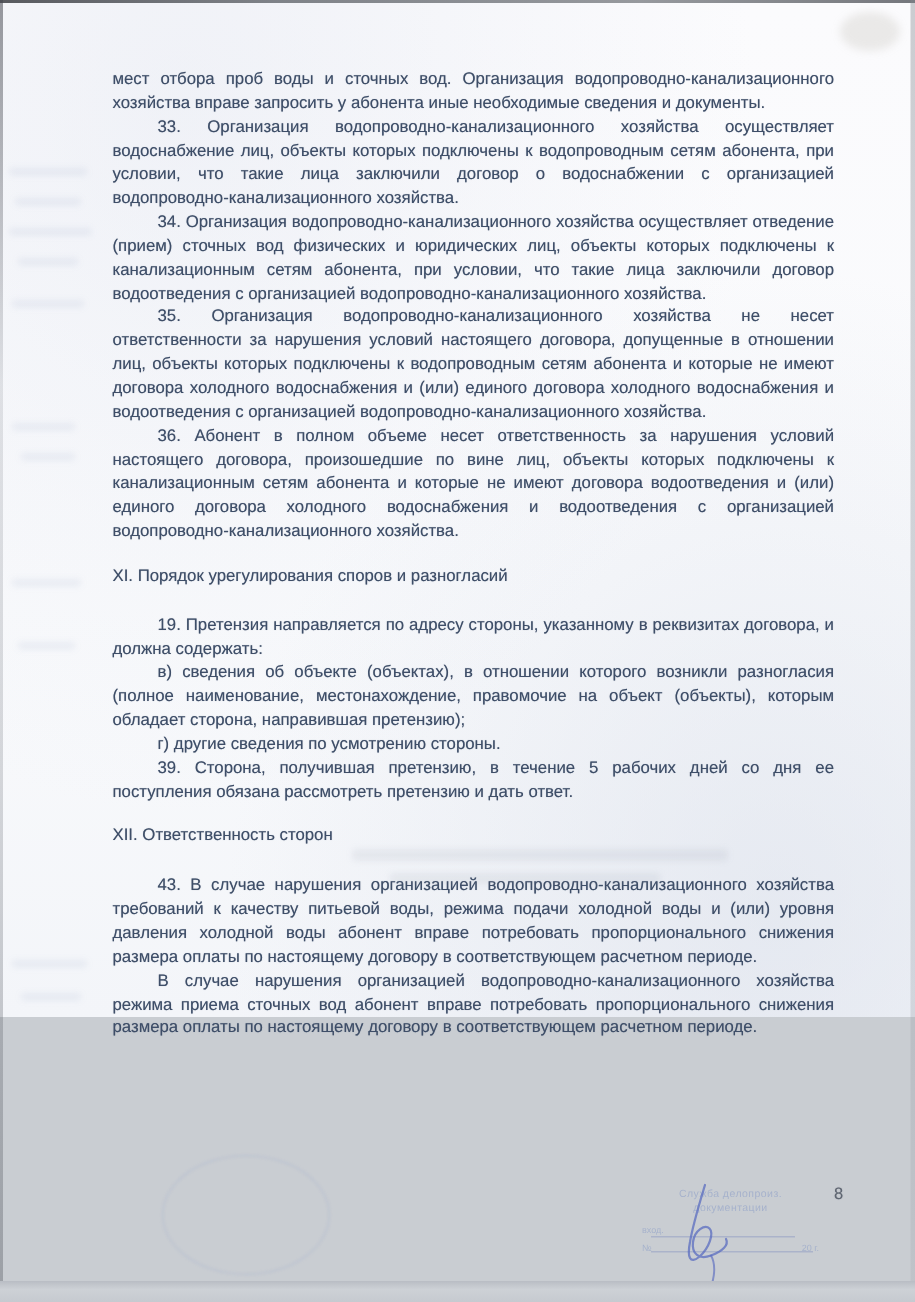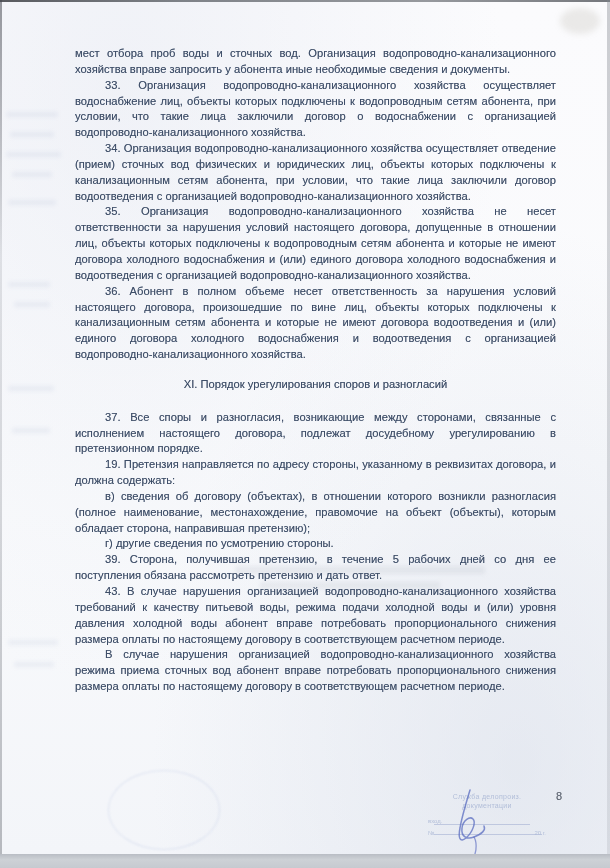--- a/index.html
+++ b/index.html
@@ -6,21 +6,21 @@
   html, body { width: 610px; height: 868px; }
   body {
     font-family: "Liberation Sans", sans-serif;
     background: #c9cdd2;
     position: relative;
     overflow: hidden;
   }
   .scan-page {
     position: absolute;
     left: 0; top: 0;
-    width: 610px; height: 854px;
+    width: 610px; height: 678px;
     background:
       radial-gradient(ellipse at 20% 10%, rgba(226,230,240,0.45), rgba(0,0,0,0) 55%),
       radial-gradient(ellipse at 85% 90%, rgba(214,220,232,0.5), rgba(0,0,0,0) 50%),
       linear-gradient(180deg, #fbfbfd 0%, #f9fafc 60%, #f3f5f9 100%);
   }
   .edge-top {
     position: absolute; left: 0; top: 0; width: 610px; height: 2px;
     background: linear-gradient(90deg, #3d3f44, #6a6e74 30%, #85888d 70%, #5d6066);
     opacity: .85;
   }
@@ -44,21 +44,20 @@
     font-size: 11.2px;
     line-height: 15.85px;
     text-shadow: 0 0 0.5px rgba(62,78,104,0.55);
   }
   .para {
     text-align: justify;
     text-indent: 30px;
   }
   .para.no-indent { text-indent: 0; }
   .heading {
-    text-align: center;
     text-indent: 0;
     margin: 14px 0 17px 0;
   }
   .page-number {
     position: absolute;
     left: 556px; top: 790px;
     font-size: 11px;
     color: #5f6672;
     text-shadow: 0 0 0.6px rgba(95,102,114,0.5);
   }
@@ -114,26 +113,26 @@
 
   <div class="content">
     <p class="para no-indent">мест отбора проб воды и сточных вод. Организация водопроводно-канализационного хозяйства вправе запросить у абонента иные необходимые сведения и документы.</p>
     <p class="para">33. Организация водопроводно-канализационного хозяйства осуществляет водоснабжение лиц, объекты которых подключены к водопроводным сетям абонента, при условии, что такие лица заключили договор о водоснабжении с организацией водопроводно-канализационного хозяйства.</p>
     <p class="para">34. Организация водопроводно-канализационного хозяйства осуществляет отведение (прием) сточных вод физических и юридических лиц, объекты которых подключены к канализационным сетям абонента, при условии, что такие лица заключили договор водоотведения с организацией водопроводно-канализационного хозяйства.</p>
     <p class="para">35. Организация водопроводно-канализационного хозяйства не несет ответственности за нарушения условий настоящего договора, допущенные в отношении лиц, объекты которых подключены к водопроводным сетям абонента и которые не имеют договора холодного водоснабжения и (или) единого договора холодного водоснабжения и водоотведения с организацией водопроводно-канализационного хозяйства.</p>
     <p class="para">36. Абонент в полном объеме несет ответственность за нарушения условий настоящего договора, произошедшие по вине лиц, объекты которых подключены к канализационным сетям абонента и которые не имеют договора водоотведения и (или) единого договора холодного водоснабжения и водоотведения с организацией водопроводно-канализационного хозяйства.</p>
 
     <p class="para heading">XI. Порядок урегулирования споров и разногласий</p>
 
-    <p class="para">37. Все споры и разногласия, возникающие между сторонами, связанные с исполнением настоящего договора, подлежат досудебному урегулированию в претензионном порядке.</p>
     <p class="para">19. Претензия направляется по адресу стороны, указанному в реквизитах договора, и должна содержать:</p>
-    <p class="para">в) сведения об договору (объектах), в отношении которого возникли разногласия (полное наименование, местонахождение, правомочие на объект (объекты), которым обладает сторона, направившая претензию);</p>
+    <p class="para">в) сведения об объекте (объектах), в отношении которого возникли разногласия (полное наименование, местонахождение, правомочие на объект (объекты), которым обладает сторона, направившая претензию);</p>
     <p class="para">г) другие сведения по усмотрению стороны.</p>
     <p class="para">39. Сторона, получившая претензию, в течение 5 рабочих дней со дня ее поступления обязана рассмотреть претензию и дать ответ.</p>
 
+    <p class="para heading">XII. Ответственность сторон</p>
 
     <p class="para">43. В случае нарушения организацией водопроводно-канализационного хозяйства требований к качеству питьевой воды, режима подачи холодной воды и (или) уровня давления холодной воды абонент вправе потребовать пропорционального снижения размера оплаты по настоящему договору в соответствующем расчетном периоде.</p>
     <p class="para">В случае нарушения организацией водопроводно-канализационного хозяйства режима приема сточных вод абонент вправе потребовать пропорционального снижения размера оплаты по настоящему договору в соответствующем расчетном периоде.</p>
 
   </div>
 
   <div class="page-number">8</div>
 
   <div class="stamp-block">
     <div class="stamp-line">Служба делопроиз.</div>

